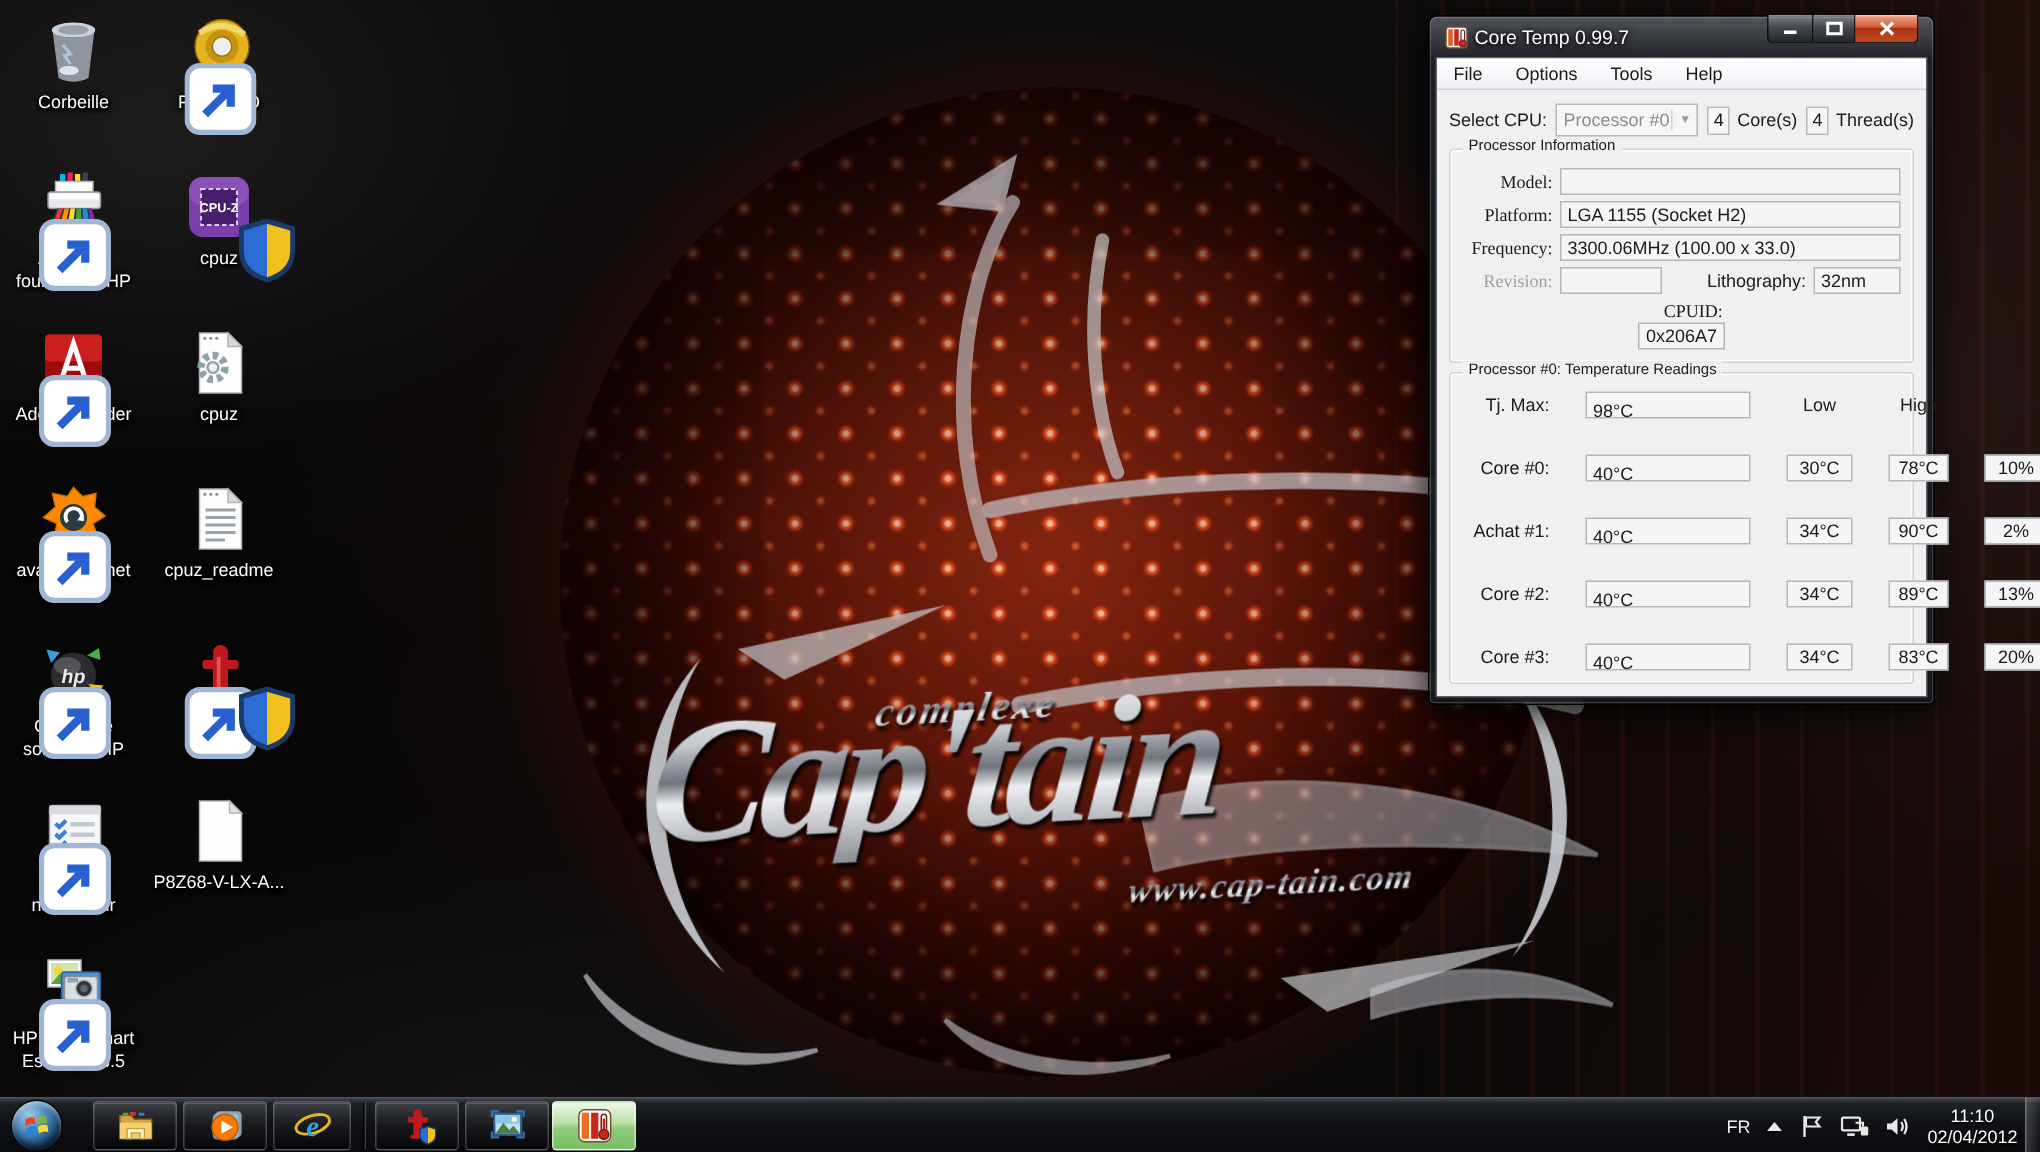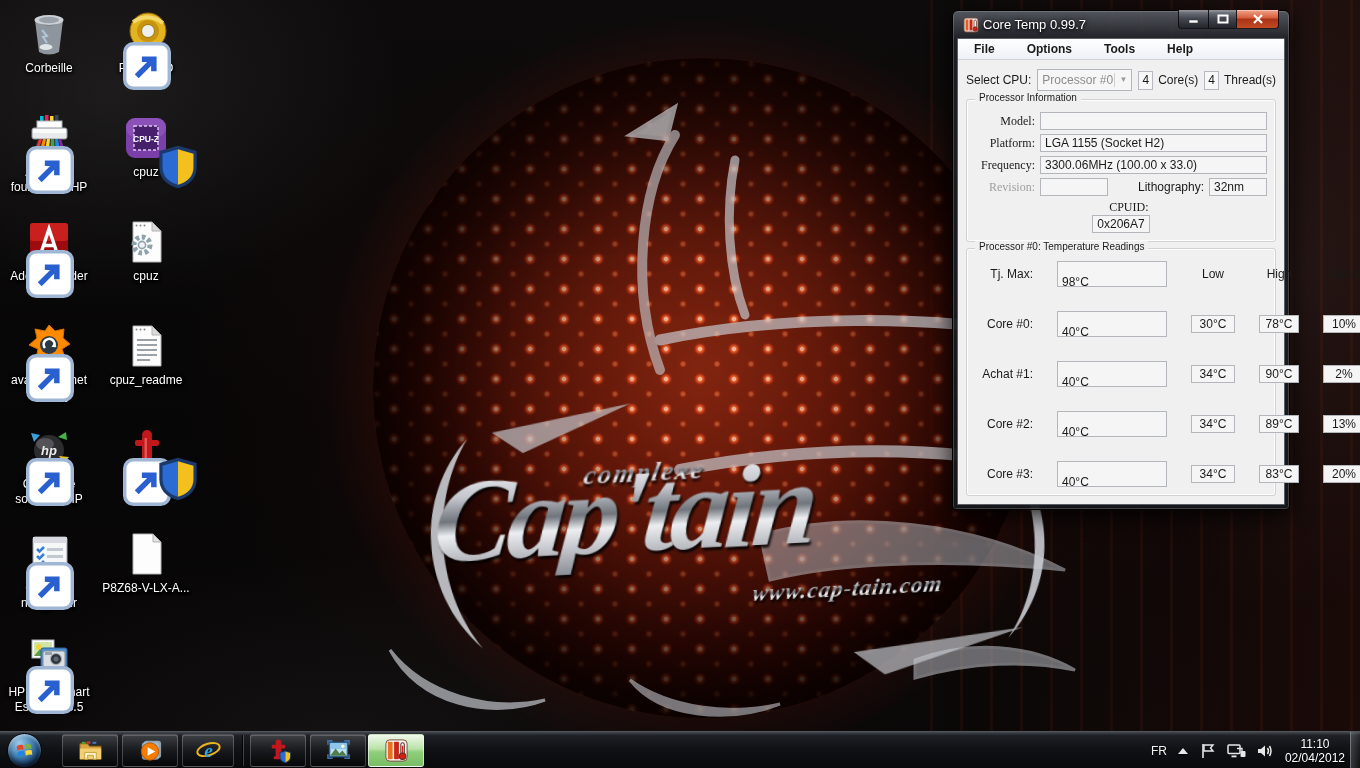--- a/index.html
+++ b/index.html
@@ -65,21 +65,21 @@
   .cap { height:19px; display:flex; align-items:center; justify-content:center;
     background:linear-gradient(180deg, rgba(180,185,195,0.45), rgba(70,75,85,0.45) 45%, rgba(25,28,34,0.6));
     border:1px solid rgba(10,10,14,0.9); border-top:none; box-shadow:inset 0 1px 0 rgba(255,255,255,0.35); }
   .cap.minb { width:31px; border-radius:0 0 0 4px; }
   .cap.maxb { width:27px; border-left:none; border-right:none; }
   .cap.closeb { width:43px; border-radius:0 0 4px 0;
     background:linear-gradient(180deg,#f0a58a,#d55c38 45%,#a93317 50%,#c14a22); }
   .winbody { background:#f0f0f0; border:1px solid #5a5f66; border-radius:1px; }
   .menubar { height:21px; background:linear-gradient(180deg,#ffffff,#eef1f5);
     border-bottom:1px solid #ccd2d8; display:flex; align-items:center; font-size:12px; color:#1a1a1a; }
-  .mi { padding:0 16px; line-height:21px;font-weight:bold; }
+  .mi { padding:0 11px; line-height:21px; }
   .client { padding:7px 8px 8px 8px; font-size:12px; color:#1a1a1a; }
   .cpurow { display:flex; align-items:center; margin:2px 0 8px 0; }
   .slbl { margin-right:6px; white-space:nowrap; }
   .combo { width:110px; height:22px; border:1px solid #b0b6bb; background:#f6f6f6;
     display:flex; align-items:center; padding:0 4px; color:#8c8c8c; }
   .combo-text { flex:1; font-size:12px; }
   .combo-arrow { font-size:8px; color:#9a9a9a; border-left:1px solid #d0d0d0; padding-left:5px; height:14px; line-height:14px; }
   .nbox { width:17px; height:19px; border:1px solid #b6bac0; background:#f7f7f7; text-align:center;
     line-height:17px; margin-left:6px; }
   .nlbl { margin-left:5px; white-space:nowrap; }
@@ -89,21 +89,21 @@
   .frow { display:flex; align-items:center; margin-bottom:4px; }
   .frow:last-child { margin-bottom:0;flex-direction:column; }
   .flbl { width:60px; text-align:right; margin-right:5px; white-space:nowrap;font-family:Liberation Serif, serif; }
   .flbl.dis, .dis { color:#a0a0a0; }
   .ffld { height:18px; line-height:16px; padding:0 4px; border:1px solid #b3b7bc; background:#f5f5f5; flex:1; white-space:nowrap; overflow:hidden; }
   .ffld.fixed66 { flex:none; width:68px; }
   .ffld.fixed58 { flex:none; width:58px; }
   .flbl2 { flex:1; text-align:right; margin-right:5px; white-space:nowrap; }
   .tgrid { display:grid; grid-template-columns:58px 110px 44px 40px 42px; column-gap:4px; row-gap:4px; align-items:center;gap:24px; }
   .tl { text-align:right; white-space:nowrap; }
-  .tf { height:18px; line-height:16px; padding:12px 4px; border:1px solid #b3b7bc; background:#f5f5f5; }
+  .tf { height:18px; line-height:16px; padding:4px 4px; border:1px solid #b3b7bc; background:#f5f5f5; }
   .tc { height:18px; line-height:16px; border:1px solid #b3b7bc; background:#f5f5f5; text-align:center; }
   .thd { text-align:center; }
 
   
   .taskbar { position:absolute; left:0; bottom:0; width:1360px; height:37px;
     background:linear-gradient(180deg, #43484f 0%, #1d2025 10%, #101216 45%, #08090b 100%);
     border-top:1px solid #51565d; }
   .orb { position:absolute; left:7px; top:1px; width:35px; height:35px; border-radius:50%;
     background:radial-gradient(circle at 34% 28%, #9ecbe8, #3c78ad 45%, #173a5e 70%, #081527 95%);
     border:1px solid #05080c; box-shadow:inset 0 2px 3px rgba(255,255,255,0.5), inset 0 -3px 5px rgba(0,0,0,0.6);

